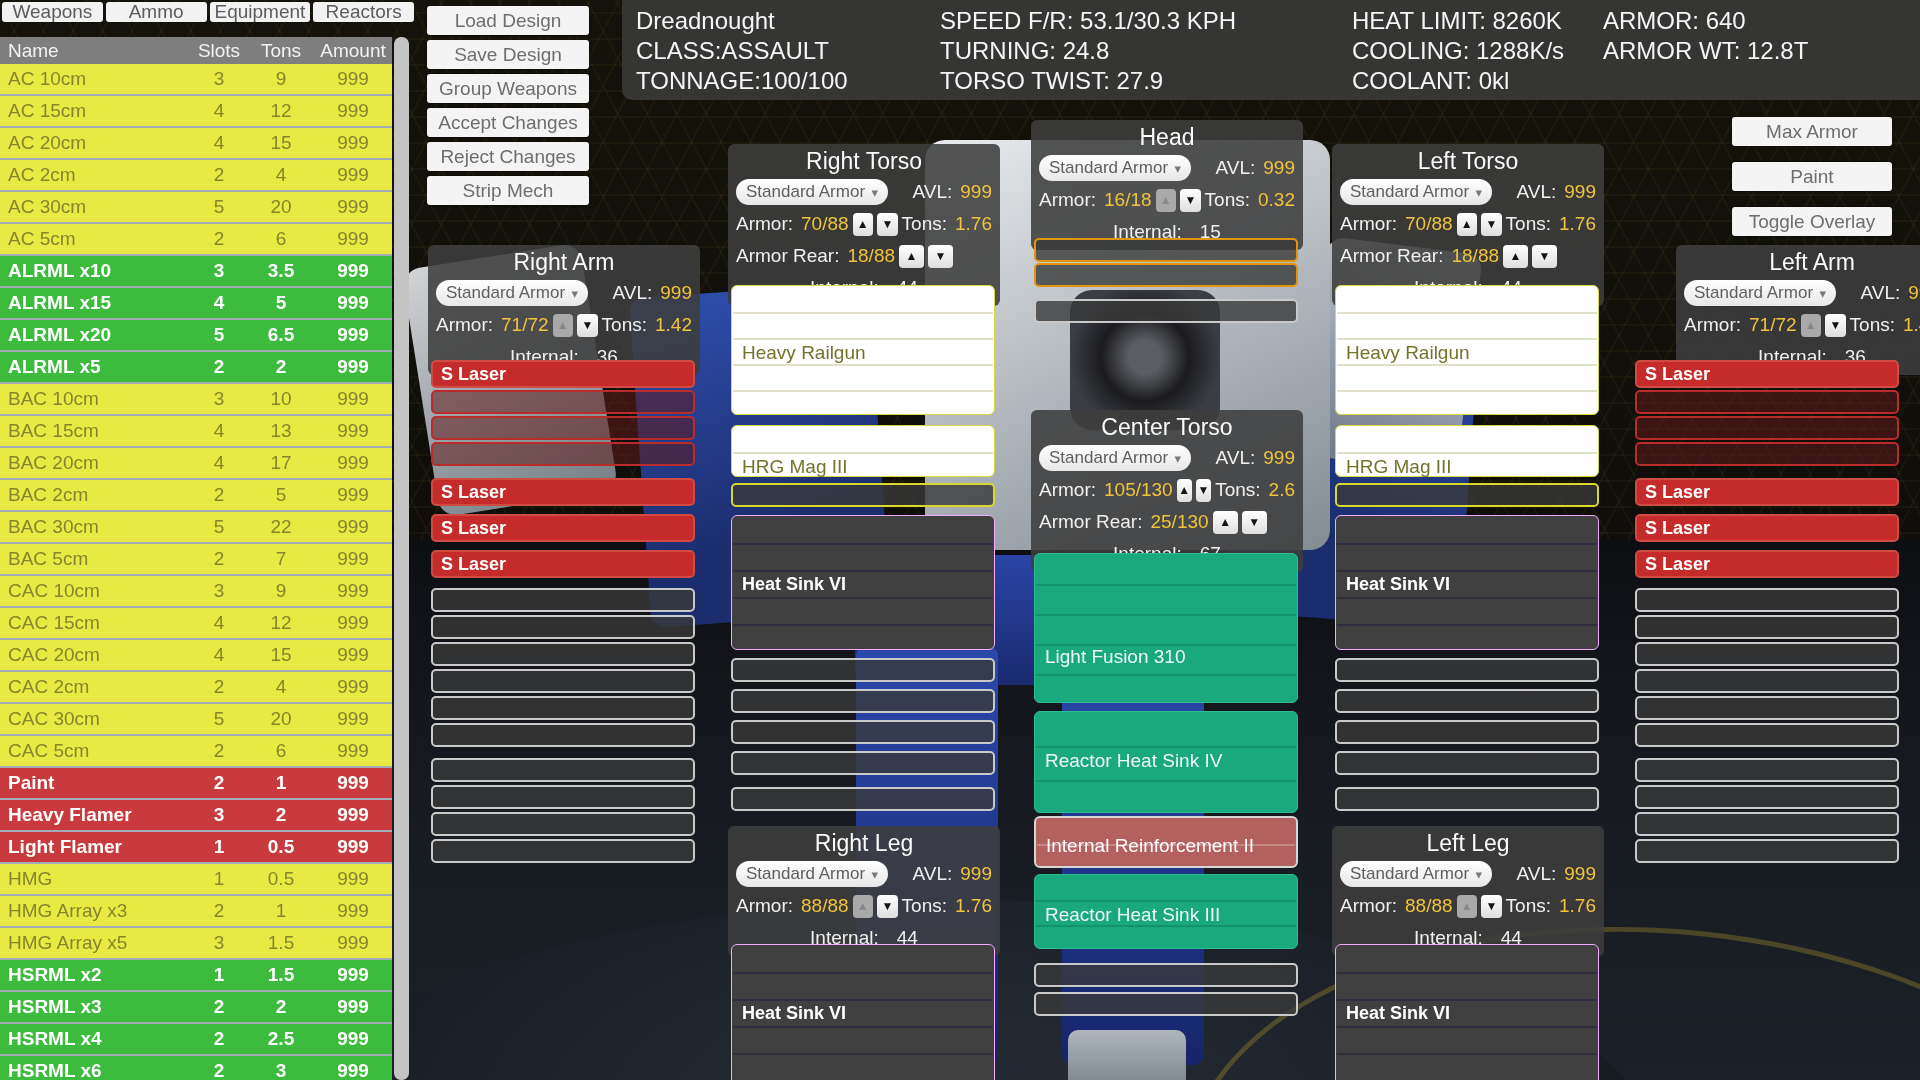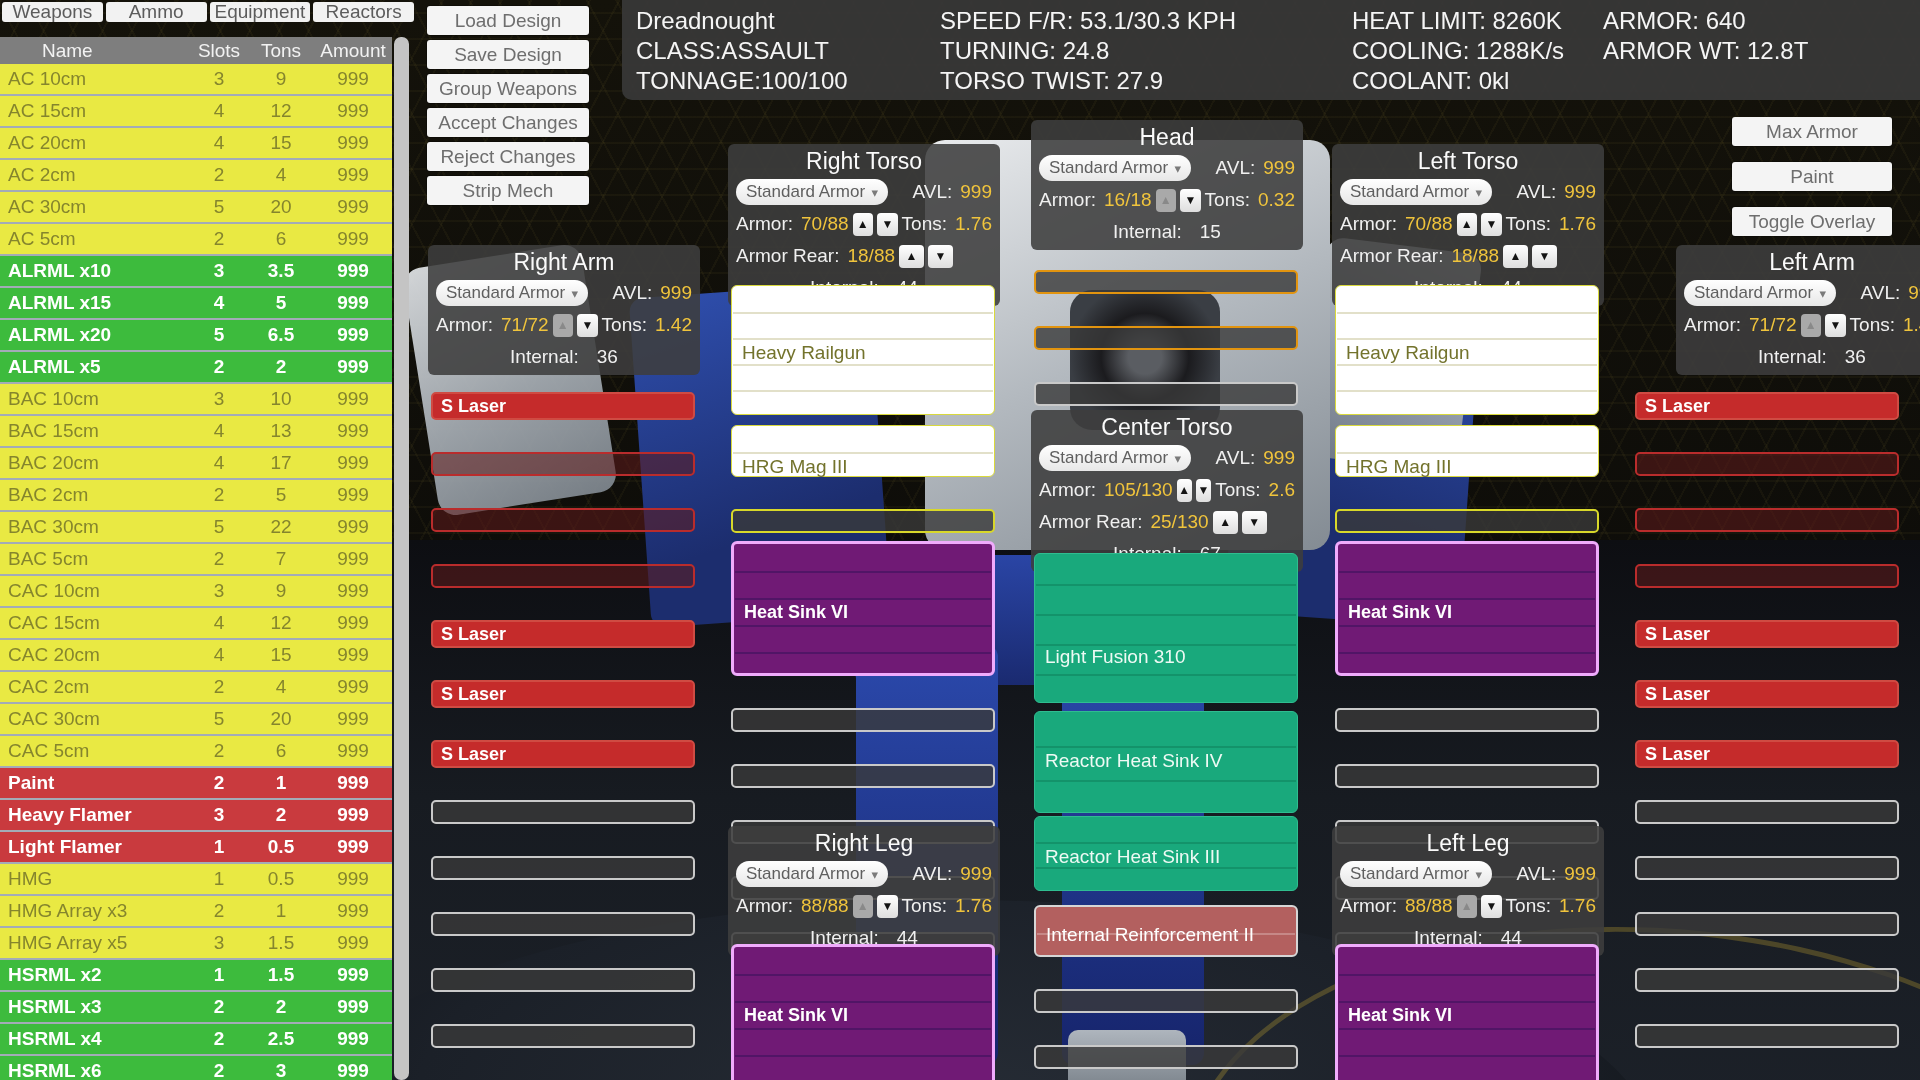--- a/index.html
+++ b/index.html
@@ -43,21 +43,21 @@
     background:linear-gradient(#aeb5bd,#7a828a);}
   
   .ui{position:absolute;inset:0;z-index:2;}
   
   #tabs{position:absolute;left:2px;top:2px;width:412px;display:flex;gap:3px;}
   .tab{flex:1;height:20px;background:#f2f2f2;border-radius:3px;color:#5c5c5c;font-size:19px;
     display:flex;align-items:center;justify-content:center;cursor:pointer;}
   
   #wtable{position:absolute;left:0;top:37px;width:392px;}
   .thead{display:grid;grid-template-columns:1fr 58px 66px 78px;background:#7e7e7e;color:#f2f2f2;
-    height:27px;align-items:center;font-size:19px;padding-left:34px;}
+    height:27px;align-items:center;font-size:19px;}
   .thead .c0{padding-left:8px;}
   .thead .c1,.thead .c2,.thead .c3{text-align:center;}
   .trow{display:grid;grid-template-columns:1fr 58px 66px 78px;height:30px;align-items:center;
     font-size:19px;border-bottom:2px solid #a3abb7;cursor:pointer;}
   .trow .c0{padding-left:8px;white-space:nowrap;overflow:hidden;}
   .trow .c1,.trow .c2,.trow .c3{text-align:center;}
   .trow.yellow{background:#e9e943;color:#85852d;}
   .trow.green{background:#3dbb3d;color:#fff;font-weight:700;}
   .trow.red{background:#c93a3e;color:#fff;font-weight:700;}
   #scrollbar{position:absolute;left:394px;top:37px;width:15px;height:1043px;background:#c4c4c4;
@@ -87,35 +87,35 @@
     box-sizing:border-box;white-space:nowrap;}
   .chev{margin-left:auto;color:#7a7a7a;font-size:13px;}
   .arrow{width:25px;height:23px;border-radius:4px;background:linear-gradient(#ffffff,#dedede);
     color:#141414;font-size:12px;display:flex;align-items:center;justify-content:center;
     margin-left:4px;cursor:pointer;}
   .arrow.dis{background:#a9a9a9;color:#898989;}
   
   .slotcol{position:absolute;width:264px;}
   .block{position:relative;border-radius:6px;box-sizing:border-box;}
   .c-yellow{background:#ffffff;border:1px solid #d9d93c;}
-  .c-blue{background:#701a75;border:3px solid #f0abfc;}
+  .c-blue{background:#404040;border:1px solid #f0abfc;}
   .c-teal{background:#19a97c;border:1px solid #2fbd90;}
   .c-pink{background:#b3605f;border:2px solid #d6d6d6;}
   .bline{position:absolute;left:1px;right:1px;height:2px;}
   .c-yellow .bline{background:rgba(125,115,10,.22);}
   .c-blue .bline{background:rgba(10,10,70,.30);}
   .c-teal .bline{background:rgba(0,70,45,.22);}
   .c-pink .bline{background:rgba(255,255,255,.25);}
   .blabel{position:absolute;left:10px;white-space:nowrap;font-size:19px;}
   .c-yellow .blabel{color:#73732c;}
   .c-blue .blabel{color:#ffffff;font-weight:700;font-size:18px;}
   .c-teal .blabel{color:#eefaf4;}
   .c-pink .blabel{color:#ffffff;}
   .eslot{height:24px;box-sizing:border-box;border:2px solid #c9c9c9;border-radius:5px;
-    background:rgba(58,58,58,.80);cursor:pointer;margin-top:32px;}
+    background:rgba(58,58,58,.80);cursor:pointer;}
   .eslot.c-red{border-color:#b92c2c;background:rgba(96,28,28,.55);}
   .eslot.c-orange{border-color:#e2940f;}
   .eslot.c-yellow-outline{border-color:#d8d82a;}
   .eslot.c-red-filled{background:#c52b2b;border-color:#cf4b43;height:28px;display:flex;align-items:center;}
   .slabel{font-size:18px;font-weight:700;color:#fff;padding-left:8px;line-height:1;}
   
   #sec-rt{left:728px;top:144px;}   #slots-rt{left:731px;top:285px;}
   #sec-head{left:1031px;top:120px;}#slots-head{left:1034px;top:238px;}
   #sec-lt{left:1332px;top:144px;}  #slots-lt{left:1335px;top:285px;}
   #sec-ra{left:428px;top:245px;}   #slots-ra{left:431px;top:360px;}
@@ -673,28 +673,28 @@
         <div class="bline" style="top: 60px;"></div>
         <div class="bline" style="top: 90px;"></div>
         <div class="bline" style="top: 120px;"></div>
         <div class="blabel" style="top: 64px; margin-top: 28px;">Light Fusion 310</div>
       </div>
       <div class="block c-teal" style="height: 102px; margin-bottom: 3px;">
         <div class="bline" style="top: 34px;"></div>
         <div class="bline" style="top: 68px;"></div>
         <div class="blabel" style="top: 38px;">Reactor Heat Sink IV</div>
       </div>
+      <div class="block c-pink" style="height: 52px; margin-bottom: 6px;">
+        <div class="bline" style="top: 26px;"></div>
+        <div class="blabel" style="top: 17px;">Internal Reinforcement II</div>
+      </div>
       <div class="block c-teal" style="height: 75px; margin-bottom: 14px;">
         <div class="bline" style="top: 25px;"></div>
         <div class="bline" style="top: 50px;"></div>
         <div class="blabel" style="top: 29px;">Reactor Heat Sink III</div>
-      </div>
-      <div class="block c-pink" style="height: 52px; margin-bottom: 6px;">
-        <div class="bline" style="top: 26px;"></div>
-        <div class="blabel" style="top: 17px;">Internal Reinforcement II</div>
       </div>
       <div class="eslot c-grey" style="margin-bottom: 5px;"></div>
       <div class="eslot c-grey" style="margin-bottom: 5px;"></div>
     </div>
   <div class="panel" id="sec-rl">
       <div class="ptitle">Right Leg</div>
       <div class="prow">
         <div class="dropdown">
           <div>Standard Armor</div>
           <div class="chev">▾</div>

